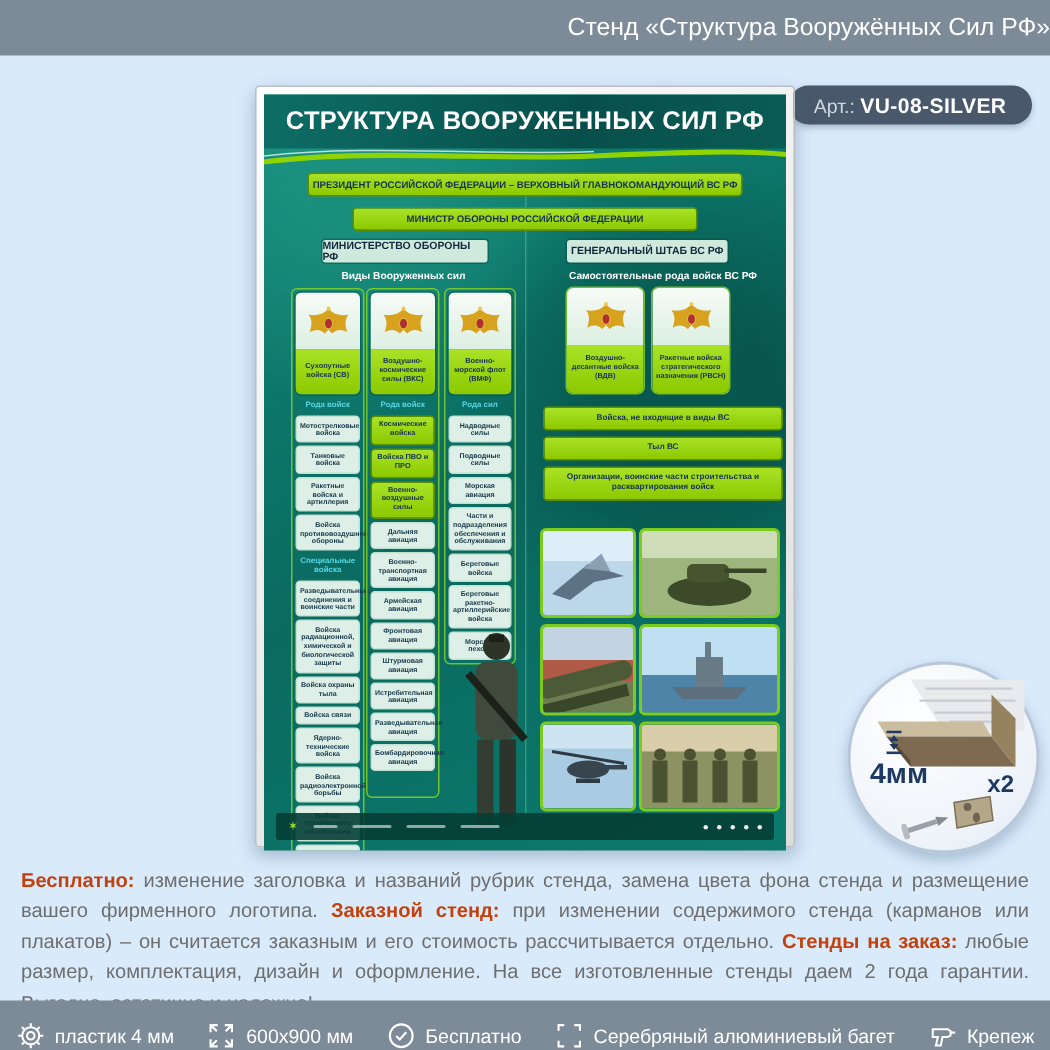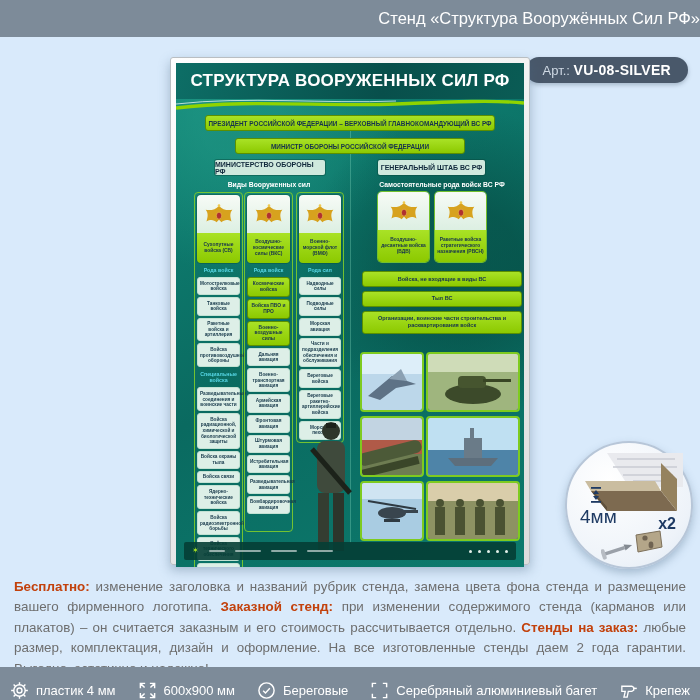--- a/index.html
+++ b/index.html
@@ -92,21 +92,21 @@
   .flogo{color:#a9e226;font-size:8px;line-height:1;}
   .fbar{width:26px;height:2.5px;background:rgba(255,255,255,.55);border-radius:2px;}
   .fbar.s{width:16px;}
   .pf-dots{margin-left:auto;display:flex;gap:6px;}
   .dot{width:3px;height:3px;border-radius:50%;background:#e3efe8;}
 
   
   .circle-badge{position:absolute;left:565px;top:441px;width:128px;height:128px;border-radius:50%;
           background:radial-gradient(circle at 35% 30%,#ffffff,#eef3f9 70%,#dde7f2);
           border:2px solid #b7c6d8;box-shadow:0 4px 9px rgba(70,100,130,.35);box-sizing:border-box;}
-  .cb-thickness{position:absolute;left:13px;top:63px;color:#1e3a63;font-weight:normal;font-size:19px;}
+  .cb-thickness{position:absolute;left:13px;top:63px;color:#1e3a63;font-weight:bold;font-size:19px;}
   .cb-qty{position:absolute;right:15px;top:72px;color:#1e3a63;font-weight:bold;font-size:16px;margin-left:32px;}
   .cb-ill{position:absolute;left:10px;top:8px;}
   .cb-caliper{position:absolute;left:22px;top:44px;}
   .cb-screw{position:absolute;left:34px;top:96px;}
   .cb-bracket{position:absolute;left:66px;top:86px;}
 
   
   .desc{position:absolute;left:14px;top:577px;width:672px;margin:0;color:#6e6e6e;font-size:13.4px;
           line-height:1.52;text-align:justify;}
   .desc b{color:#c2410c;}
@@ -380,21 +380,21 @@
     <svg width="19" height="19" viewBox="0 0 20 20" fill="none" stroke="#fff" stroke-width="1.5">
         <path d="M7.5 2.5H2.5V7.5M12.5 2.5H17.5V7.5M17.5 12.5V17.5H12.5M2.5 12.5V17.5H7.5M2.5 2.5l4.4 4.4M17.5 2.5l-4.4 4.4M17.5 17.5l-4.4-4.4M2.5 17.5l4.4-4.4"></path>
       </svg>
     <span>600x900 мм</span>
   </div>
   <div class="bb-item">
     <svg width="19" height="19" viewBox="0 0 20 20" fill="none" stroke="#fff" stroke-width="1.5">
         <circle cx="10" cy="10" r="8"></circle>
         <path d="M6.5 10.2l2.4 2.4 4.6-5"></path>
       </svg>
-    <span>Береговые</span>
+    <span>Бесплатно</span>
   </div>
   <div class="bb-item">
     <svg width="19" height="19" viewBox="0 0 20 20" fill="none" stroke="#fff" stroke-width="1.5">
         <path d="M6.5 2.5H2.5V6.5M13.5 2.5H17.5V6.5M17.5 13.5V17.5H13.5M2.5 13.5V17.5H6.5"></path>
       </svg>
     <span>Серебряный алюминиевый багет</span>
   </div>
   <div class="bb-item">
     <svg width="19" height="19" viewBox="0 0 20 20">
         <path d="M3 5.5h10.5l2 1.2v3l-2 1.2H9.8l-1.2 6H5.2l1.4-6H3z" fill="none" stroke="#fff" stroke-width="1.4"></path>

